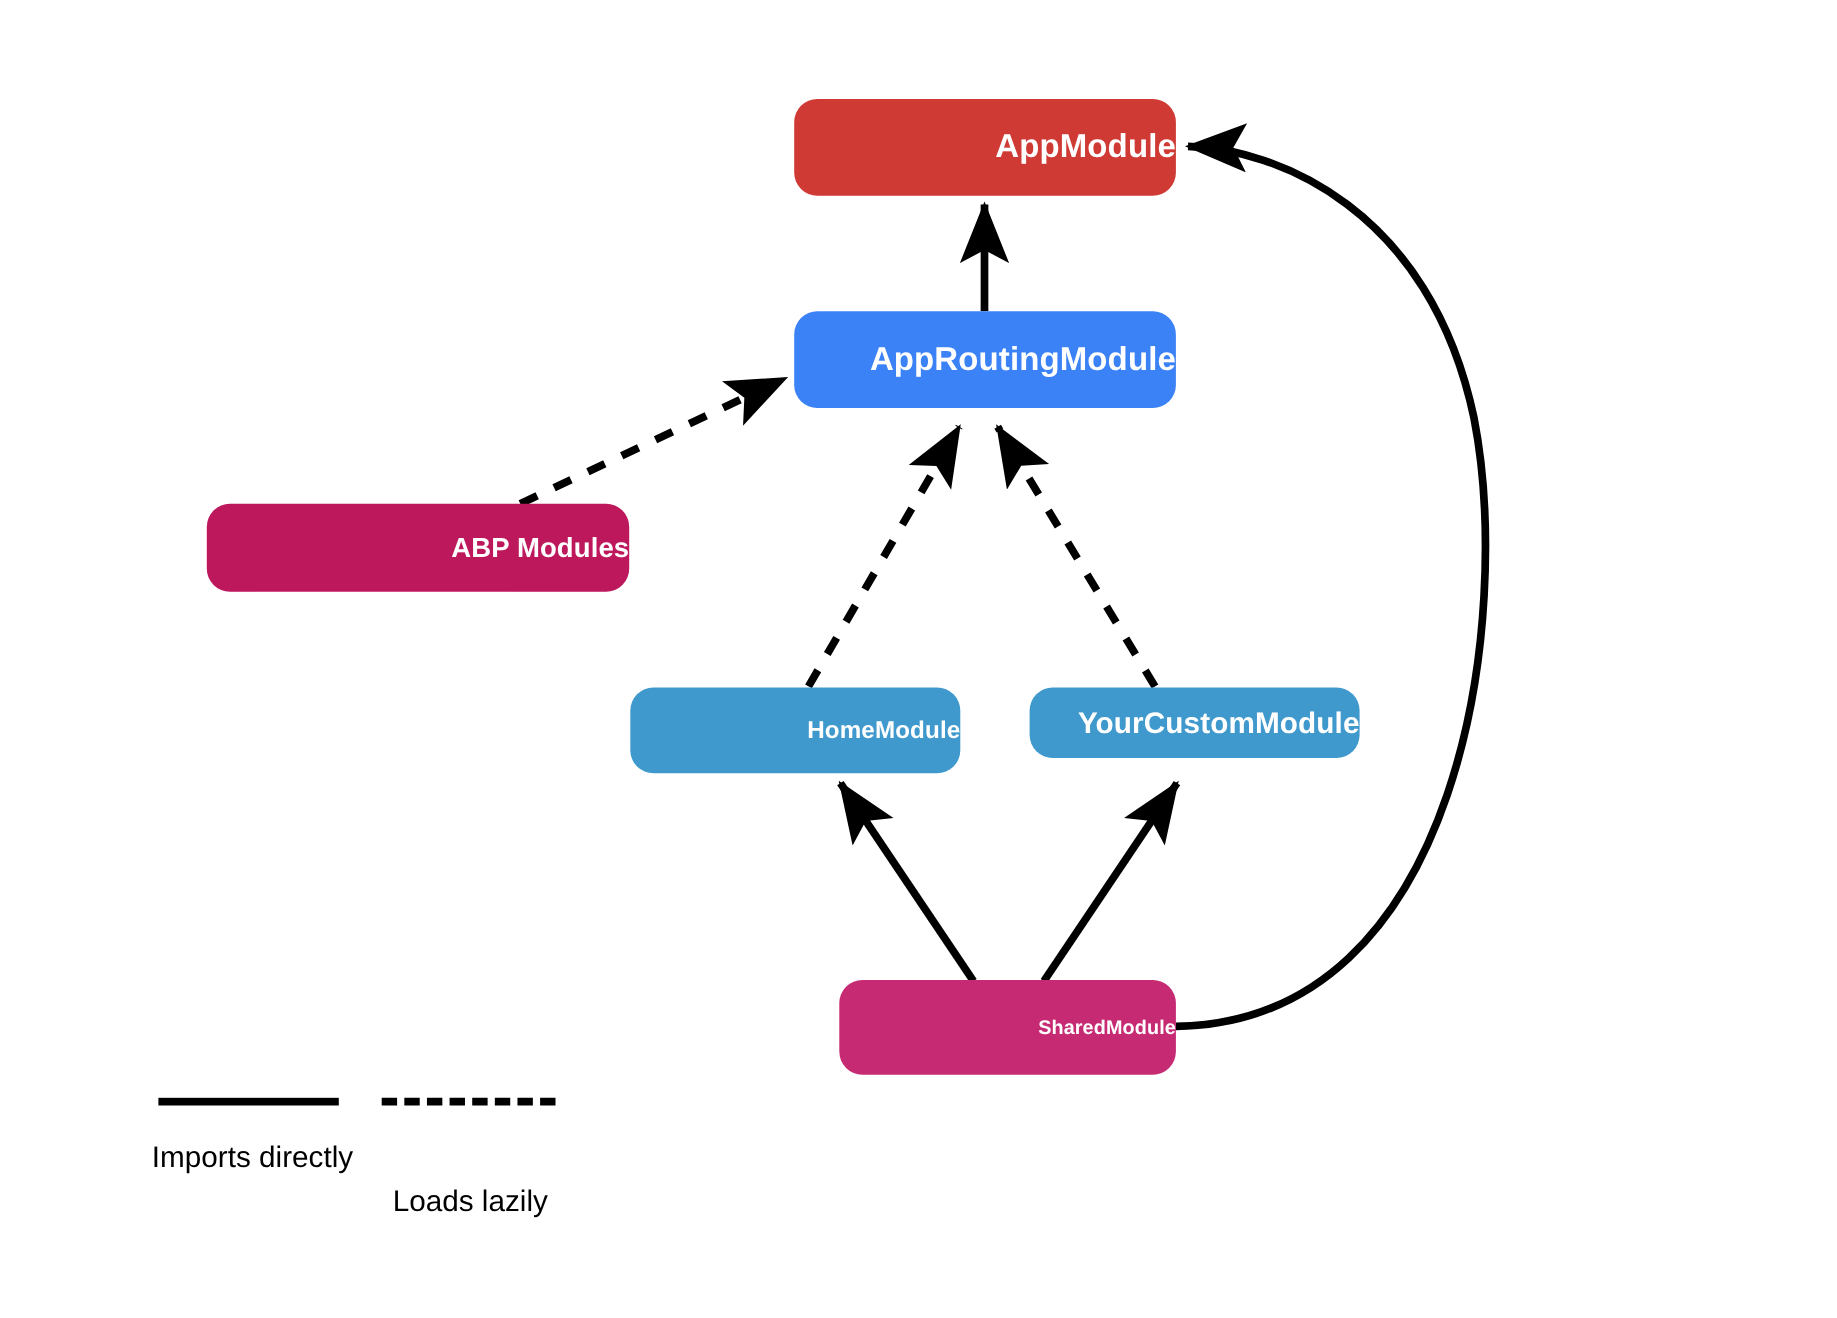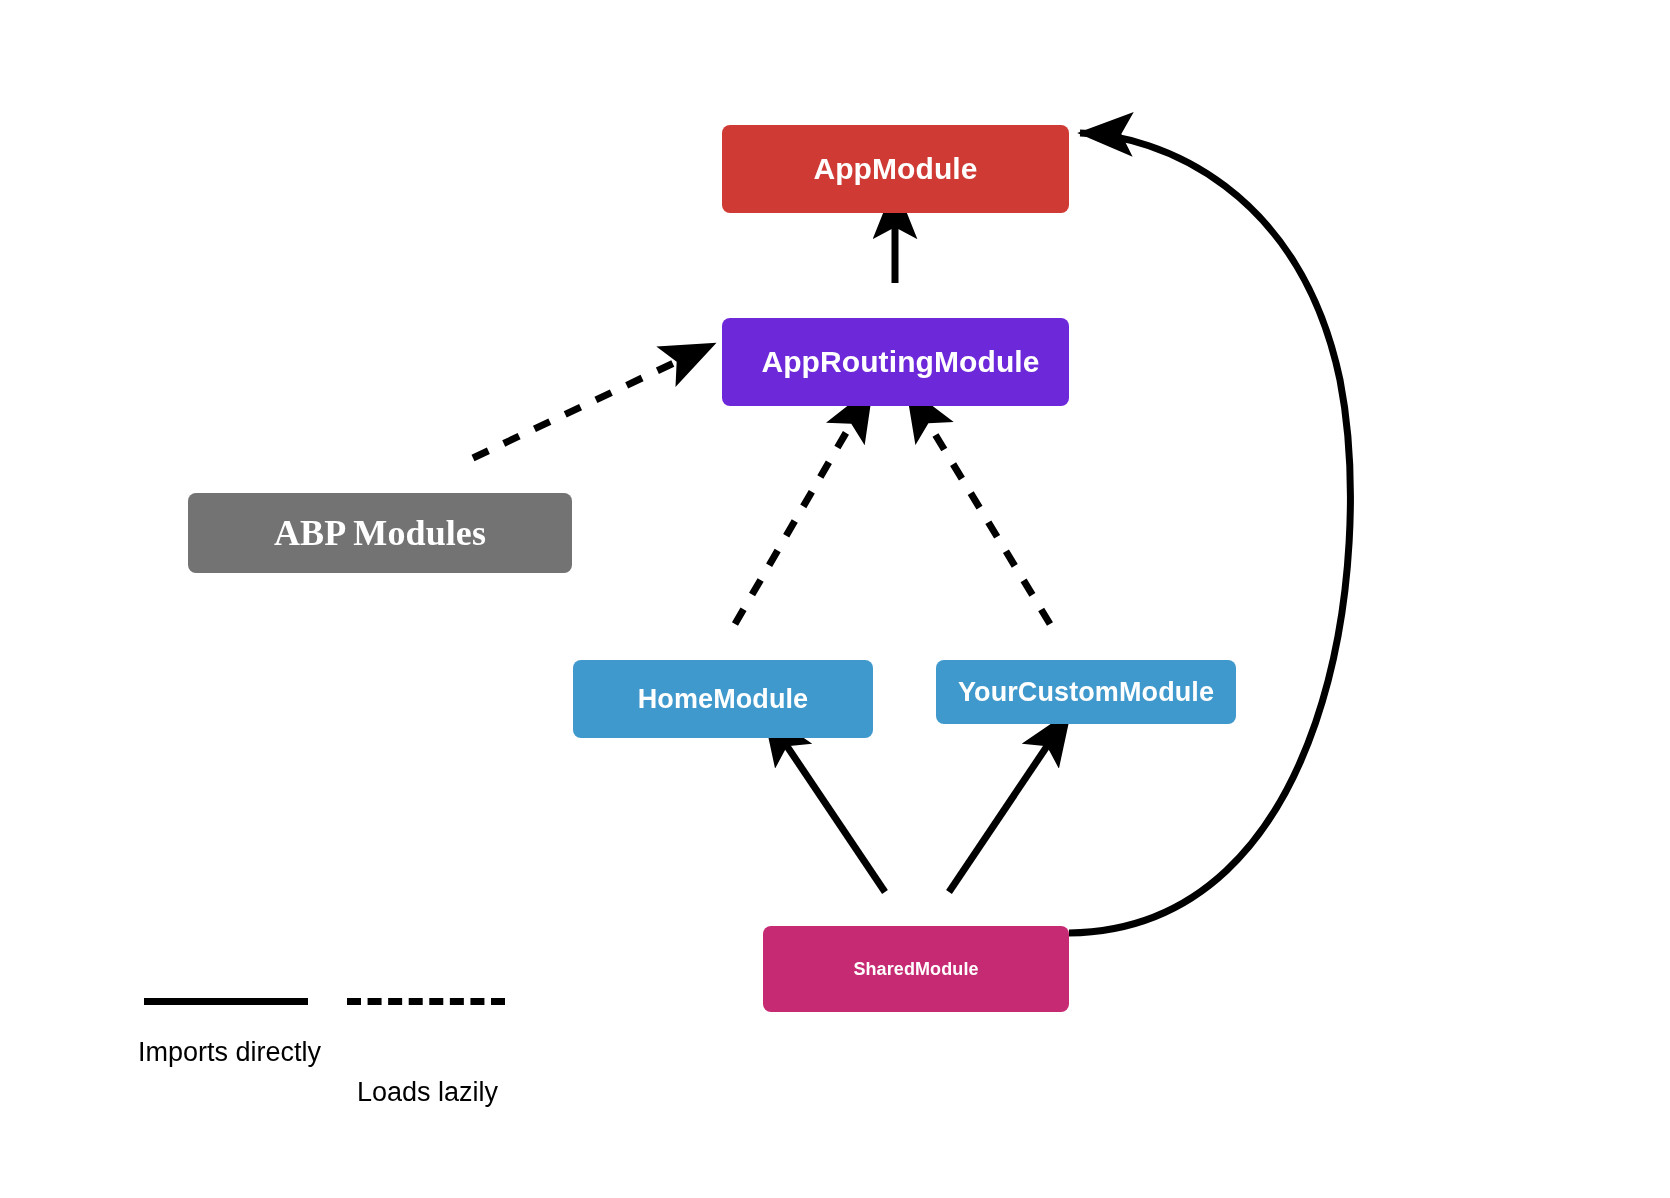--- a/index.html
+++ b/index.html
@@ -23,29 +23,28 @@
     left: 0;
     top: 0;
     width: 1670px;
     height: 1198px;
     pointer-events: none;
   }
   .node {
     position: absolute;
     display: flex;
     align-items: center;
-    justify-content: center;
-    border-radius: 8px;
+    justify-content: flex-end;
+    border-radius: 21px;
     box-sizing: border-box;
     color: #ffffff;
     font-weight: bold;
     letter-spacing: 0.1px;
     text-align: center;
     user-select: none;
-    margin-top: 35px;
   }
   .node-label {
     display: block;
     line-height: 1;
     white-space: nowrap;
   }
   .legend-swatch {
     position: absolute;
     height: 0;
     border-top-width: 7px;
@@ -85,27 +84,27 @@
         <path d="M 1050 624 L 907 388" fill="none" stroke="#000000" stroke-width="7" stroke-linecap="butt" stroke-dasharray="17 17" marker-end="url(#arrow-dashed)"></path>
         <path d="M 885 892 L 764 712" fill="none" stroke="#000000" stroke-width="7" stroke-linecap="butt" marker-end="url(#arrow-solid)"></path>
         <path d="M 949 892 L 1070 712" fill="none" stroke="#000000" stroke-width="7" stroke-linecap="butt" marker-end="url(#arrow-solid)"></path>
       </g>
   </svg>
 
   <div id="nodes-group">
       <div class="node" style="left: 722px; top: 90px; width: 347px; height: 88px; background: rgb(207, 58, 53); font-size: 30px;">
         <span class="node-label">AppModule</span>
       </div>
-      <div class="node" style="left: 722px; top: 283px; width: 347px; height: 88px; background: #6d28d9; font-size: 30px; padding-left: 10px;">
+      <div class="node" style="left: 722px; top: 283px; width: 347px; height: 88px; background: #3b82f6; font-size: 30px; padding-left: 10px;">
         <span class="node-label">AppRoutingModule</span>
       </div>
-      <div class="node" style="left: 188px; top: 458px; width: 384px; height: 80px; background: #737373; font-size: 36px; font-family: Liberation Serif, serif;">
+      <div class="node" style="left: 188px; top: 458px; width: 384px; height: 80px; background: #be185d; font-size: 25px;">
         <span class="node-label">ABP Modules</span>
       </div>
-      <div class="node" style="left: 573px; top: 625px; width: 300px; height: 78px; background: rgb(64, 153, 205); font-size: 27px;">
+      <div class="node" style="left: 573px; top: 625px; width: 300px; height: 78px; background: rgb(64, 153, 205); font-size: 22px;">
         <span class="node-label">HomeModule</span>
       </div>
       <div class="node" style="left: 936px; top: 625px; width: 300px; height: 64px; background: rgb(64, 153, 205); font-size: 27px;">
         <span class="node-label">YourCustomModule</span>
       </div>
       <div class="node" style="left: 763px; top: 891px; width: 306px; height: 86px; background: rgb(198, 42, 114); font-size: 18px;">
         <span class="node-label">SharedModule</span>
       </div>
     </div>
 

